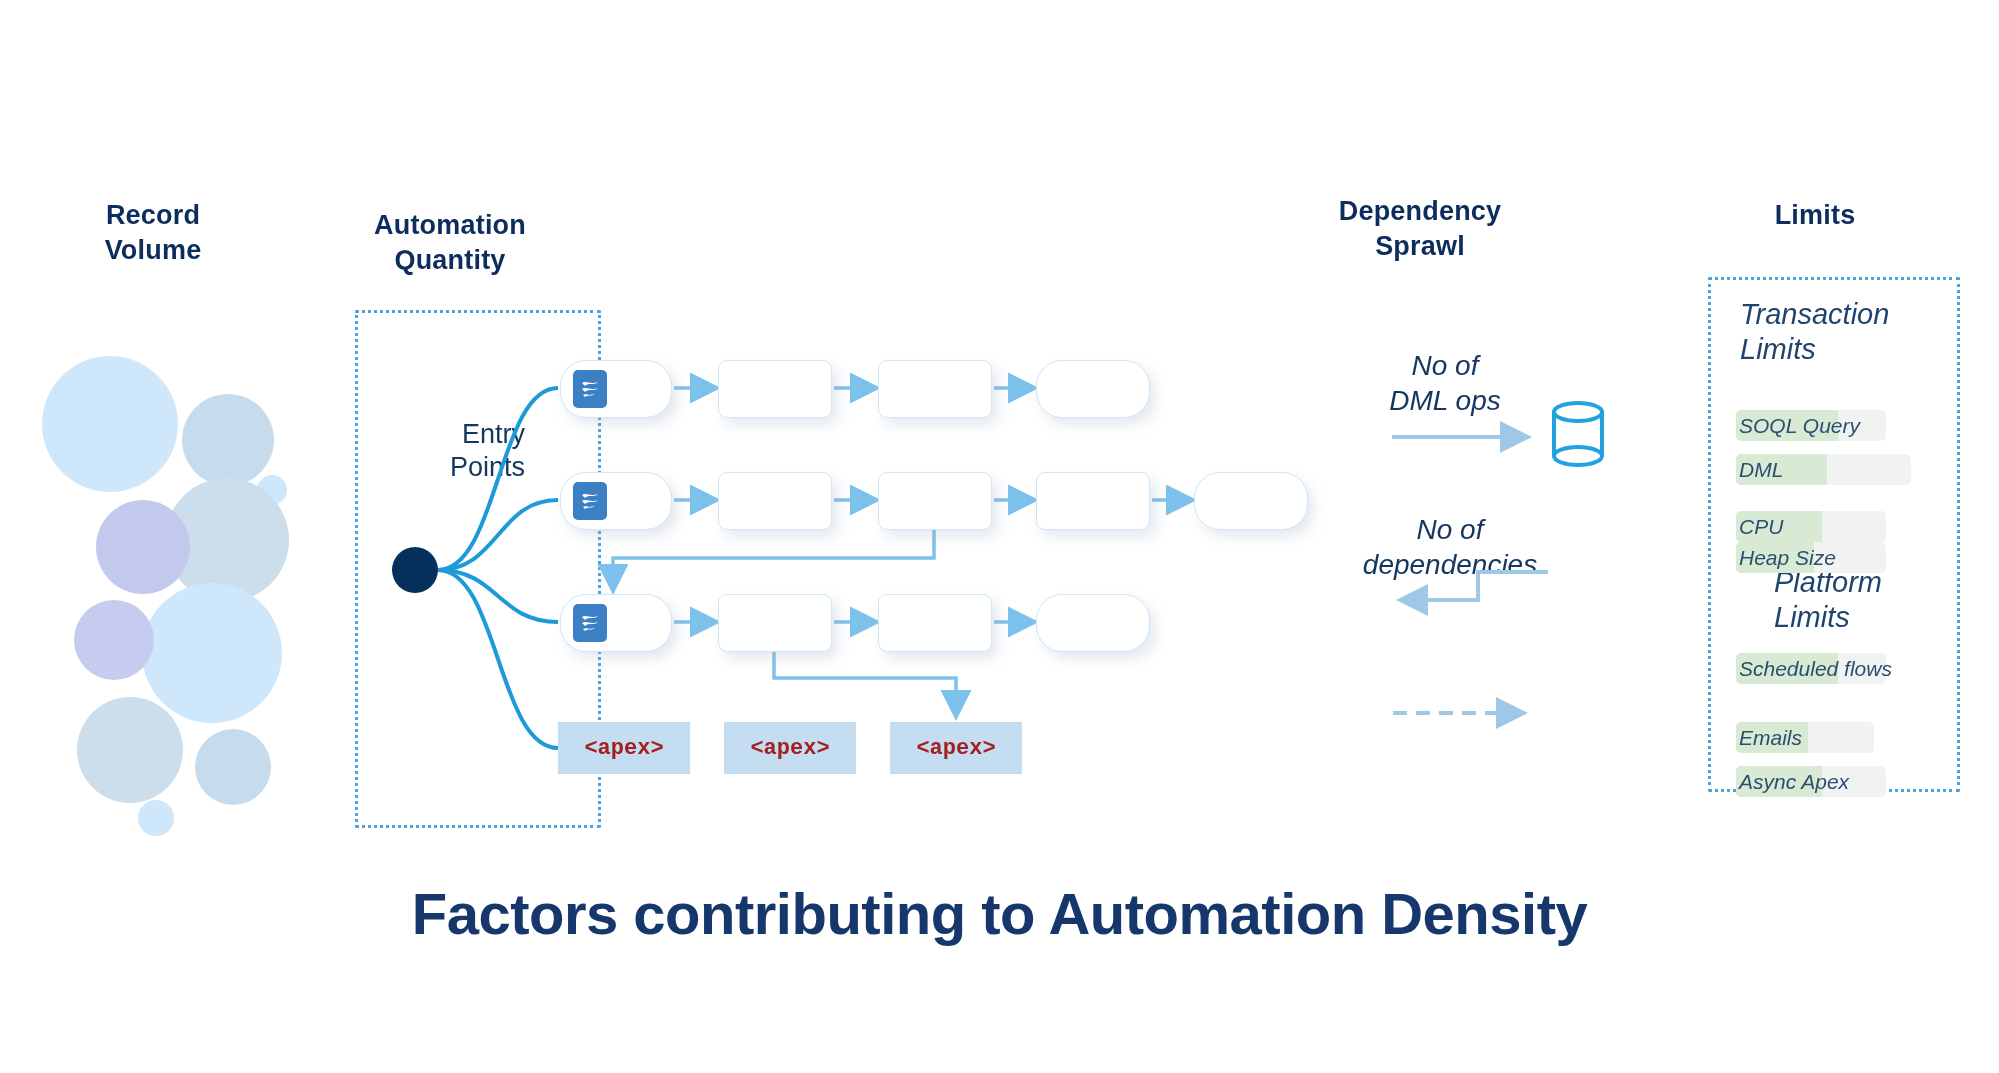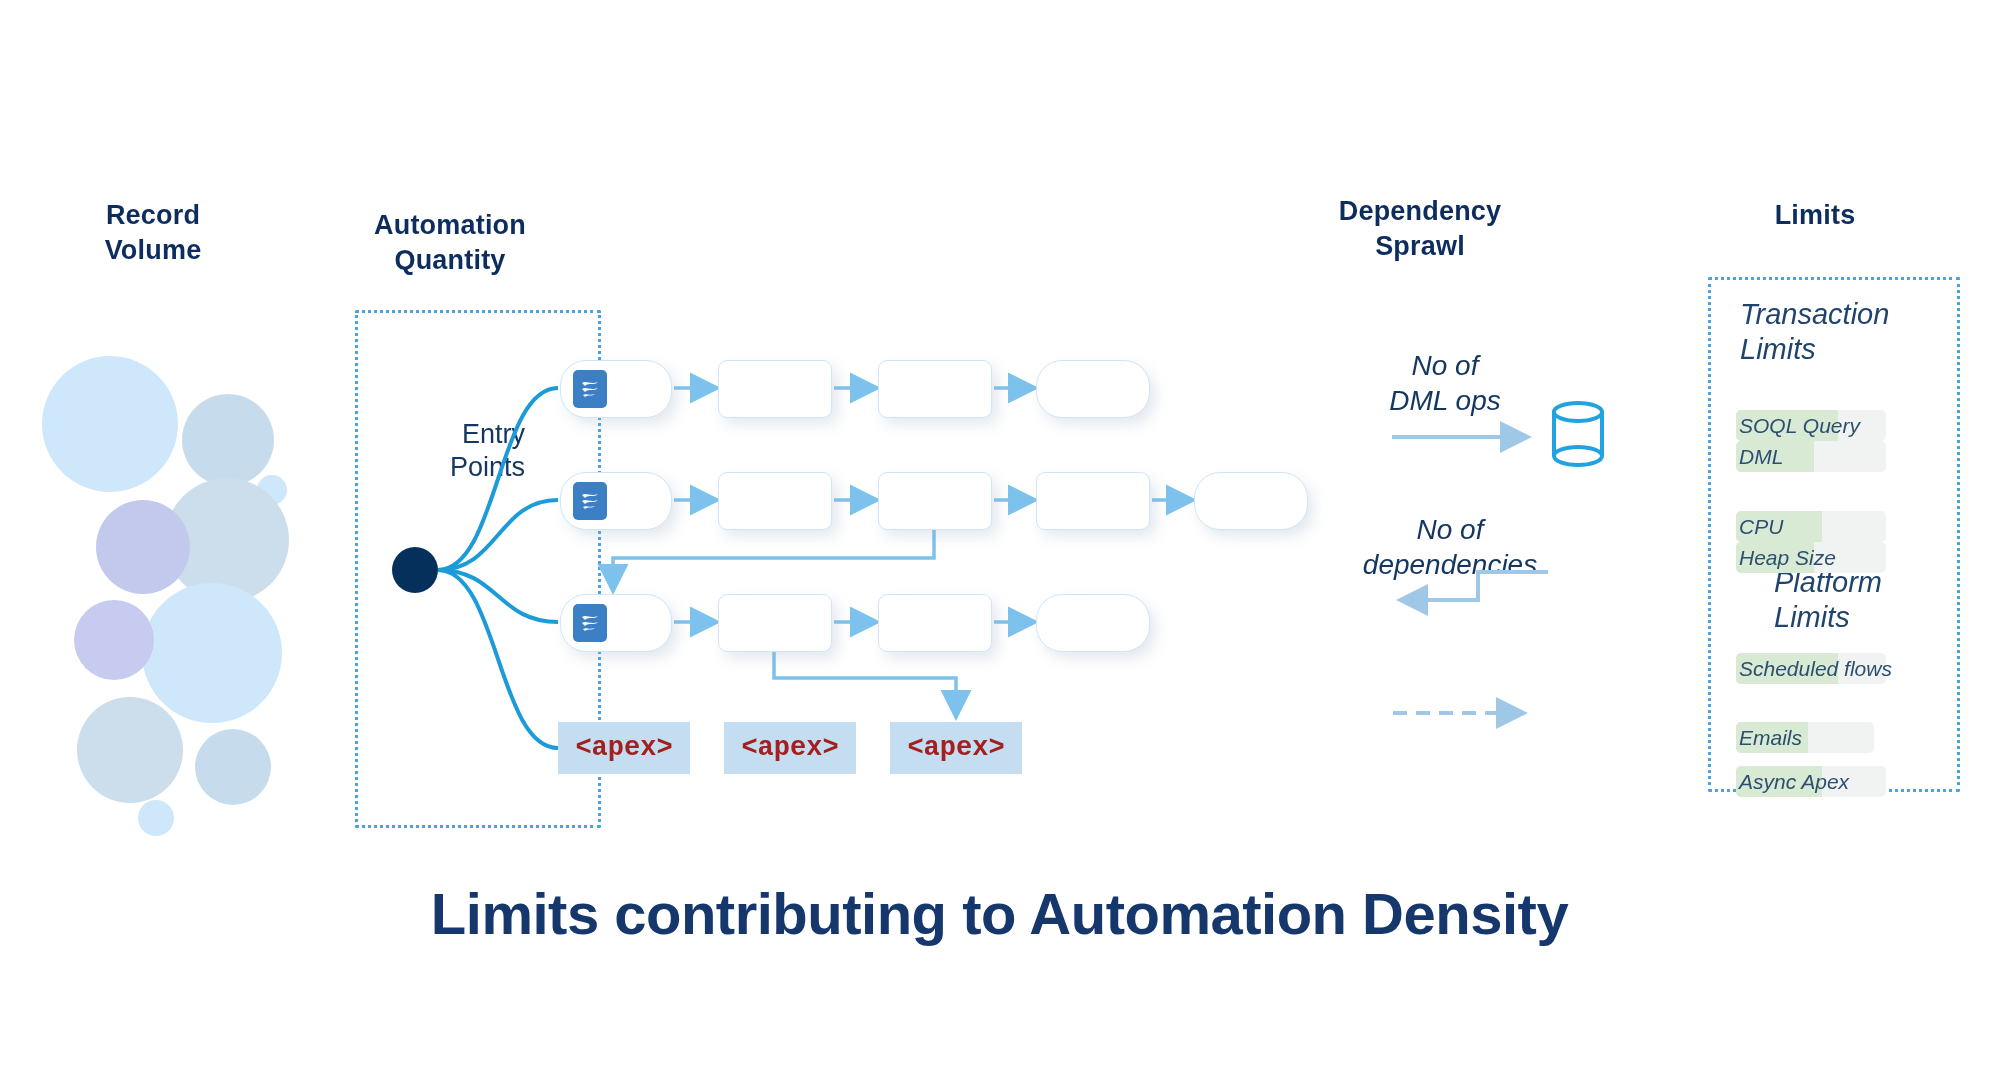--- a/index.html
+++ b/index.html
@@ -39,21 +39,21 @@
              box-shadow:6px 7px 14px rgba(150,170,195,.26);}
   .flow-node.start{border-radius:26px;}
   .flow-node.step{border-radius:9px;}
   .flow-node.end{border-radius:26px;}
   .flow-icon{position:absolute;left:12px;top:50%;transform:translateY(-50%);
              width:34px;height:38px;border-radius:5px;background:#3b7fc4;
              display:flex;align-items:center;justify-content:center;}
 
   
   .apex-box{position:absolute;background:#c5ddf0;display:flex;align-items:center;
-            justify-content:center;color:#a32020;font-weight:bold;font-size:27px;
+            justify-content:center;color:#a32020;font-weight:bold;font-size:22px;
             font-family:"Liberation Mono","DejaVu Sans Mono",monospace;}
 
   
   .dep-label{position:absolute;color:#14365f;font-style:italic;font-size:28px;
              line-height:35px;text-align:center;}
   #dep-dml{left:1320px;top:348px;width:250px;}
   #dep-deps{left:1300px;top:512px;width:300px;}
   #dep-async{left:1320px;top:628px;width:250px;}
 
   
@@ -205,21 +205,21 @@
   <div class="limits-group-title" id="tx-title" style="white-space: pre-line;">Transaction
 Limits</div>
   <div class="limits-group-title" id="pl-title" style="white-space: pre-line;">Platform
 Limits</div>
   <div id="limit-bars">
       <div class="limit-row" style="top: 377px; width: 150px;">
         <div class="limit-track"></div>
         <div class="limit-fill" style="width: 68%;"></div>
         <div class="limit-label">SOQL Query</div>
       </div>
-      <div class="limit-row" style="top: 408px; width: 150px;">
+      <div class="limit-row" style="top: 421px; width: 150px; padding-left: 25px;">
         <div class="limit-track"></div>
         <div class="limit-fill" style="width: 52%;"></div>
         <div class="limit-label">DML</div>
       </div>
       <div class="limit-row" style="top: 478px; width: 150px;">
         <div class="limit-track"></div>
         <div class="limit-fill" style="width: 57%;"></div>
         <div class="limit-label">CPU</div>
       </div>
       <div class="limit-row" style="top: 509px; width: 150px;">
@@ -237,14 +237,14 @@
         <div class="limit-fill" style="width: 52%;"></div>
         <div class="limit-label">Emails</div>
       </div>
       <div class="limit-row" style="top: 733px; width: 150px;">
         <div class="limit-track"></div>
         <div class="limit-fill" style="width: 57%;"></div>
         <div class="limit-label">Async Apex</div>
       </div>
     </div>
 
-  <div id="page-title">Limits contributing to Automation Density</div>
+  <div id="page-title">Factors contributing to Automation Density</div>
 </div>
 
 </body></html>

